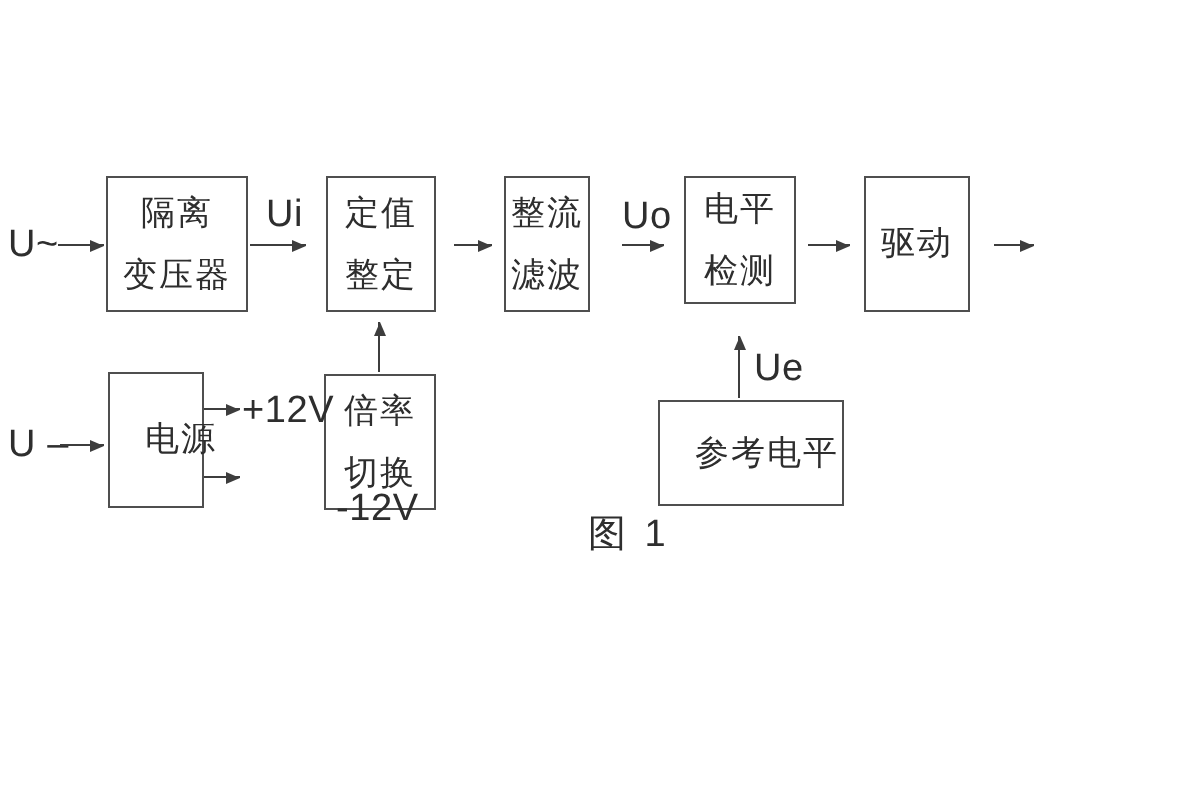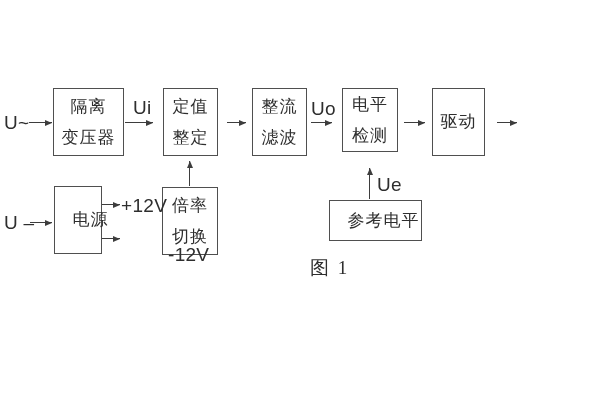--- a/index.html
+++ b/index.html
@@ -27,43 +27,43 @@
     row-gap:17px;
     font-size:17px;
     letter-spacing:1px;
     line-height:14px;
     box-sizing:border-box;
     text-align:center;
     white-space:nowrap;
   }
   #b1{left:53px;top:88px;width:71px;height:68px;}
   #b2{left:163px;top:88px;width:55px;height:68px;}
-  #b3{left:252px;top:88px;width:55px;height:68px;}
+  #b3{left:252px;top:88px;width:43px;height:68px;}
   #b4{left:342px;top:88px;width:56px;height:64px;}
   #b5{left:432px;top:88px;width:53px;height:68px;}
   #b6{left:523px;top:88px;width:65px;height:68px;}
   #b7{left:54px;top:186px;width:48px;height:68px;padding-left:25px;}
   #b8{left:162px;top:187px;width:56px;height:68px;}
-  #b9{left:329px;top:200px;width:93px;height:41px;padding-left:16px;}
+  #b9{left:329px;top:200px;width:93px;height:53px;padding-left:16px;}
   
   .sig{
     position:absolute;
     font-size:19px;
     line-height:15px;
     letter-spacing:0.3px;
     white-space:nowrap;
   }
   #l-uac{left:4px;top:115px;}
   #l-udc{left:4px;top:215px;}
   #l-ui{left:133px;top:100px;}
   #l-uo{left:311px;top:101px;}
   #l-ue{left:377px;top:177px;}
   #l-p12{left:121px;top:198px;}
   #l-m12{left:121px;top:247px;margin-left:47px;}
-  #caption{left:310px;top:260px;letter-spacing:2px;font-family:Liberation Serif, serif;}
+  #caption{left:294px;top:260px;letter-spacing:2px;}
   
   .ar{
     position:absolute;
     height:1.4px;
     background:var(--line);
   }
   .ar::after{
     content:"";
     position:absolute;
     right:0;top:50%;

